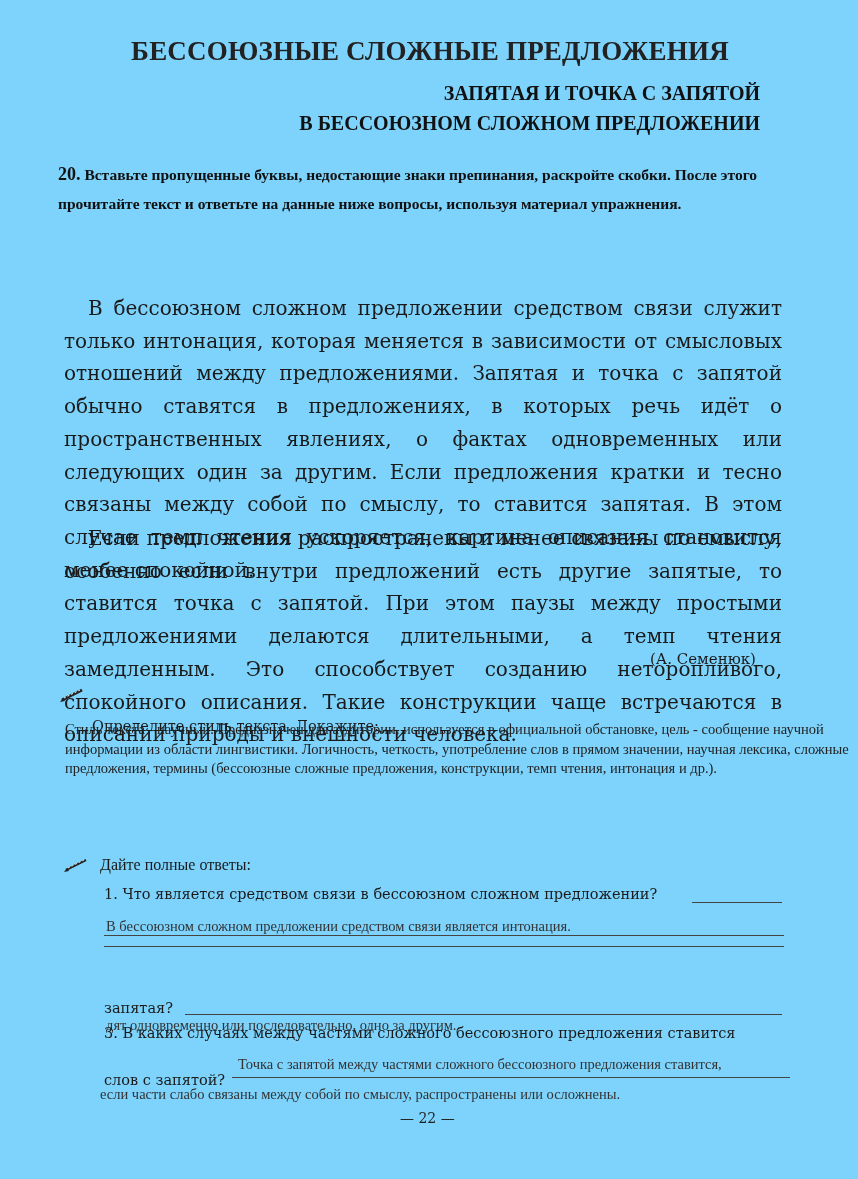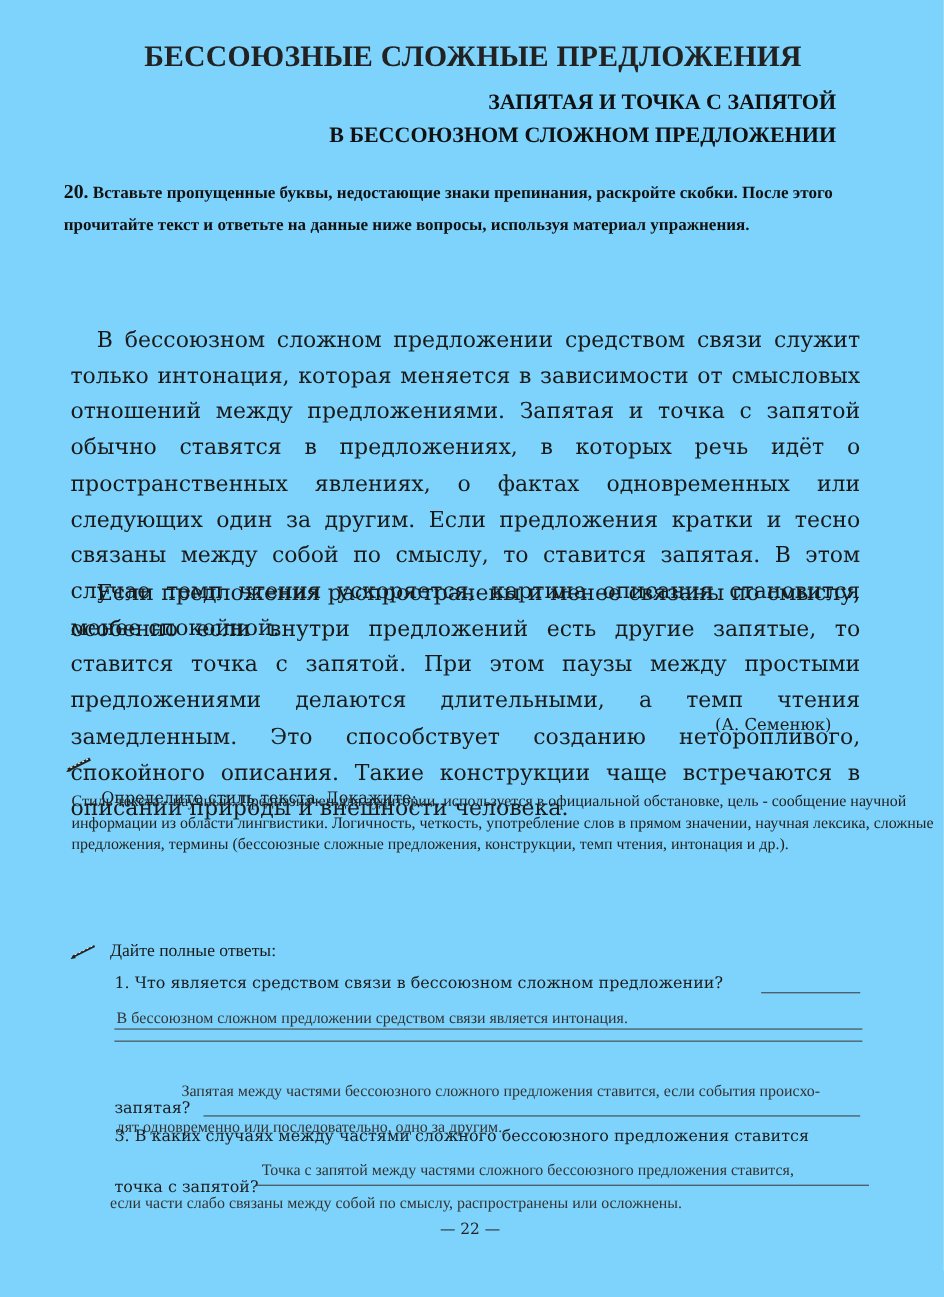--- a/index.html
+++ b/index.html
@@ -72,25 +72,24 @@
     <polygon points="0,14 3,10 5,13" fill="#222"></polygon>
   </svg>
   <div class="prompt answers">Дайте полные ответы:</div>
 
   <div class="q" style="left:104px; top:886px;">1. Что является средством связи в бессоюзном сложном предложении?</div>
   <div class="line" style="left:692px; top:902px; width:90px;"></div>
   <div class="a" style="left:106px; top:918px;">В бессоюзном сложном предложении средством связи является интонация.</div>
   <div class="line" style="left:104px; top:935px; width:680px;"></div>
   <div class="line" style="left:104px; top:946px; width:680px;"></div>
 
-  <div class="a" style="left:165px; top:984px;">Запятая между частями бессоюзного сложного предложения ставится, если события происхо-</div>
   <div class="q" style="left:104px; top:1000px;">запятая?</div>
   <div class="line" style="left:185px; top:1014px; width:597px;"></div>
   <div class="a" style="left:106px; top:1017px;">дят одновременно или последовательно, одно за другим.</div>
 
   <div class="q" style="left:104px; top:1025px;">3. В каких случаях между частями сложного бессоюзного предложения ставится</div>
   <div class="a" style="left:238px; top:1056px;">Точка с запятой между частями сложного бессоюзного предложения ставится,</div>
-  <div class="q" style="left:104px; top:1072px;">точка с запятой?</div>
+  <div class="q" style="left:104px; top:1072px;">слов с запятой?</div>
   <div class="line" style="left:232px; top:1077px; width:558px;"></div>
   <div class="a" style="left:100px; top:1086px;">если части слабо связаны между собой по смыслу, распространены или осложнены.</div>
 
   <div class="footer">— 22 —</div>
 </div>
 
 </body></html>

